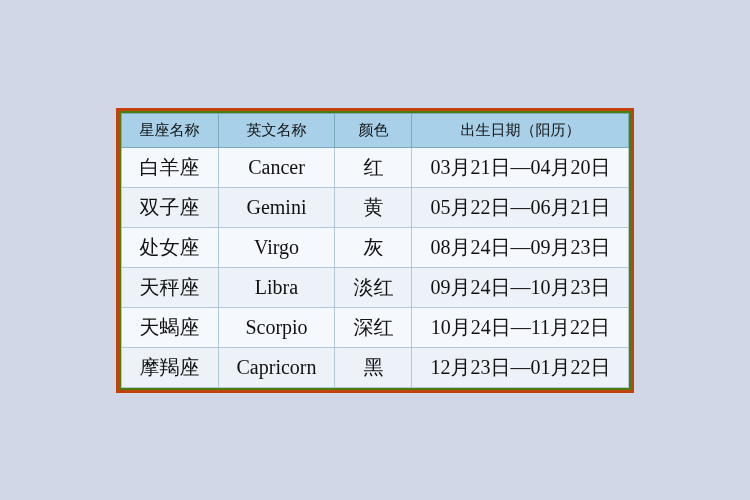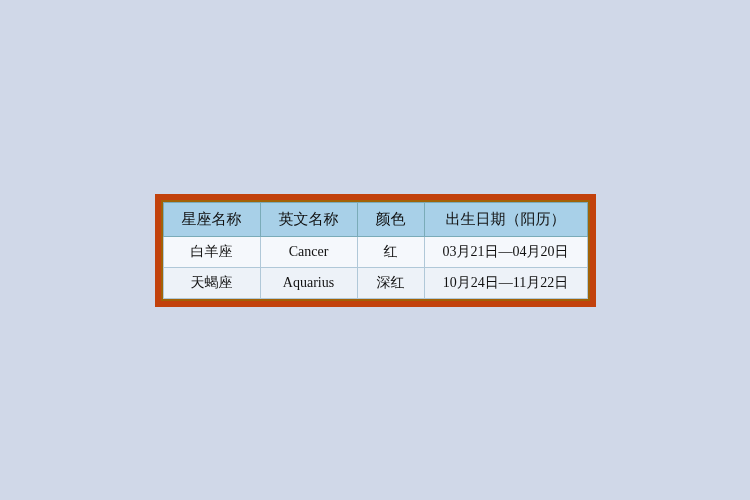--- a/index.html
+++ b/index.html
@@ -12,22 +12,22 @@
       width: 750px;
       height: 500px;
       background-color: #d0d8e8;
       display: flex;
       align-items: center;
       justify-content: center;
       font-family: 'SimSun', 'STSong', serif;
     }
 
     .table-container {
-      background-color: #a16207;
-      border: 6px solid #c2410c;
+      background-color: #4d7c0f;
+      border: 3px solid #c2410c;
       padding: 2px;
     }
 
     table {
       border-collapse: collapse;
       font-size: 15px;
       color: #111;
     }
 
     th {
@@ -37,21 +37,21 @@
       text-align: center;
       font-weight: normal;
       font-size: 15px;
     }
 
     td {
       border: 1px solid #b0c8d8;
       padding: 6px 18px;
       text-align: center;
       background-color: #f5f8fc;
-      font-size: 14px;
+      font-size: 20px;
     }
 
     tr:nth-child(even) td {
       background-color: #edf2f8;
     }
   </style>
 </head>
 <body>
 
 <div class="table-container">
@@ -65,20 +65,44 @@
       </tr>
     </thead>
     <tbody id="table-body">
     <tr>
           <td>白羊座</td>
           <td>Cancer</td>
           <td>红</td>
           <td>03月21日—04月20日</td>
         </tr>
         <tr>
+          <td>双子座</td>
+          <td>Gemini</td>
+          <td>黄</td>
+          <td>05月22日—06月21日</td>
+        </tr>
+        <tr>
+          <td>处女座</td>
+          <td>Virgo</td>
+          <td>灰</td>
+          <td>08月24日—09月23日</td>
+        </tr>
+        <tr>
+          <td>天秤座</td>
+          <td>Libra</td>
+          <td>淡红</td>
+          <td>09月24日—10月23日</td>
+        </tr>
+        <tr>
           <td>天蝎座</td>
-          <td>Aquarius</td>
+          <td>Scorpio</td>
           <td>深红</td>
           <td>10月24日—11月22日</td>
+        </tr>
+        <tr>
+          <td>摩羯座</td>
+          <td>Capricorn</td>
+          <td>黑</td>
+          <td>12月23日—01月22日</td>
         </tr>
       </tbody>
   </table>
 </div>
 
 </body></html>

